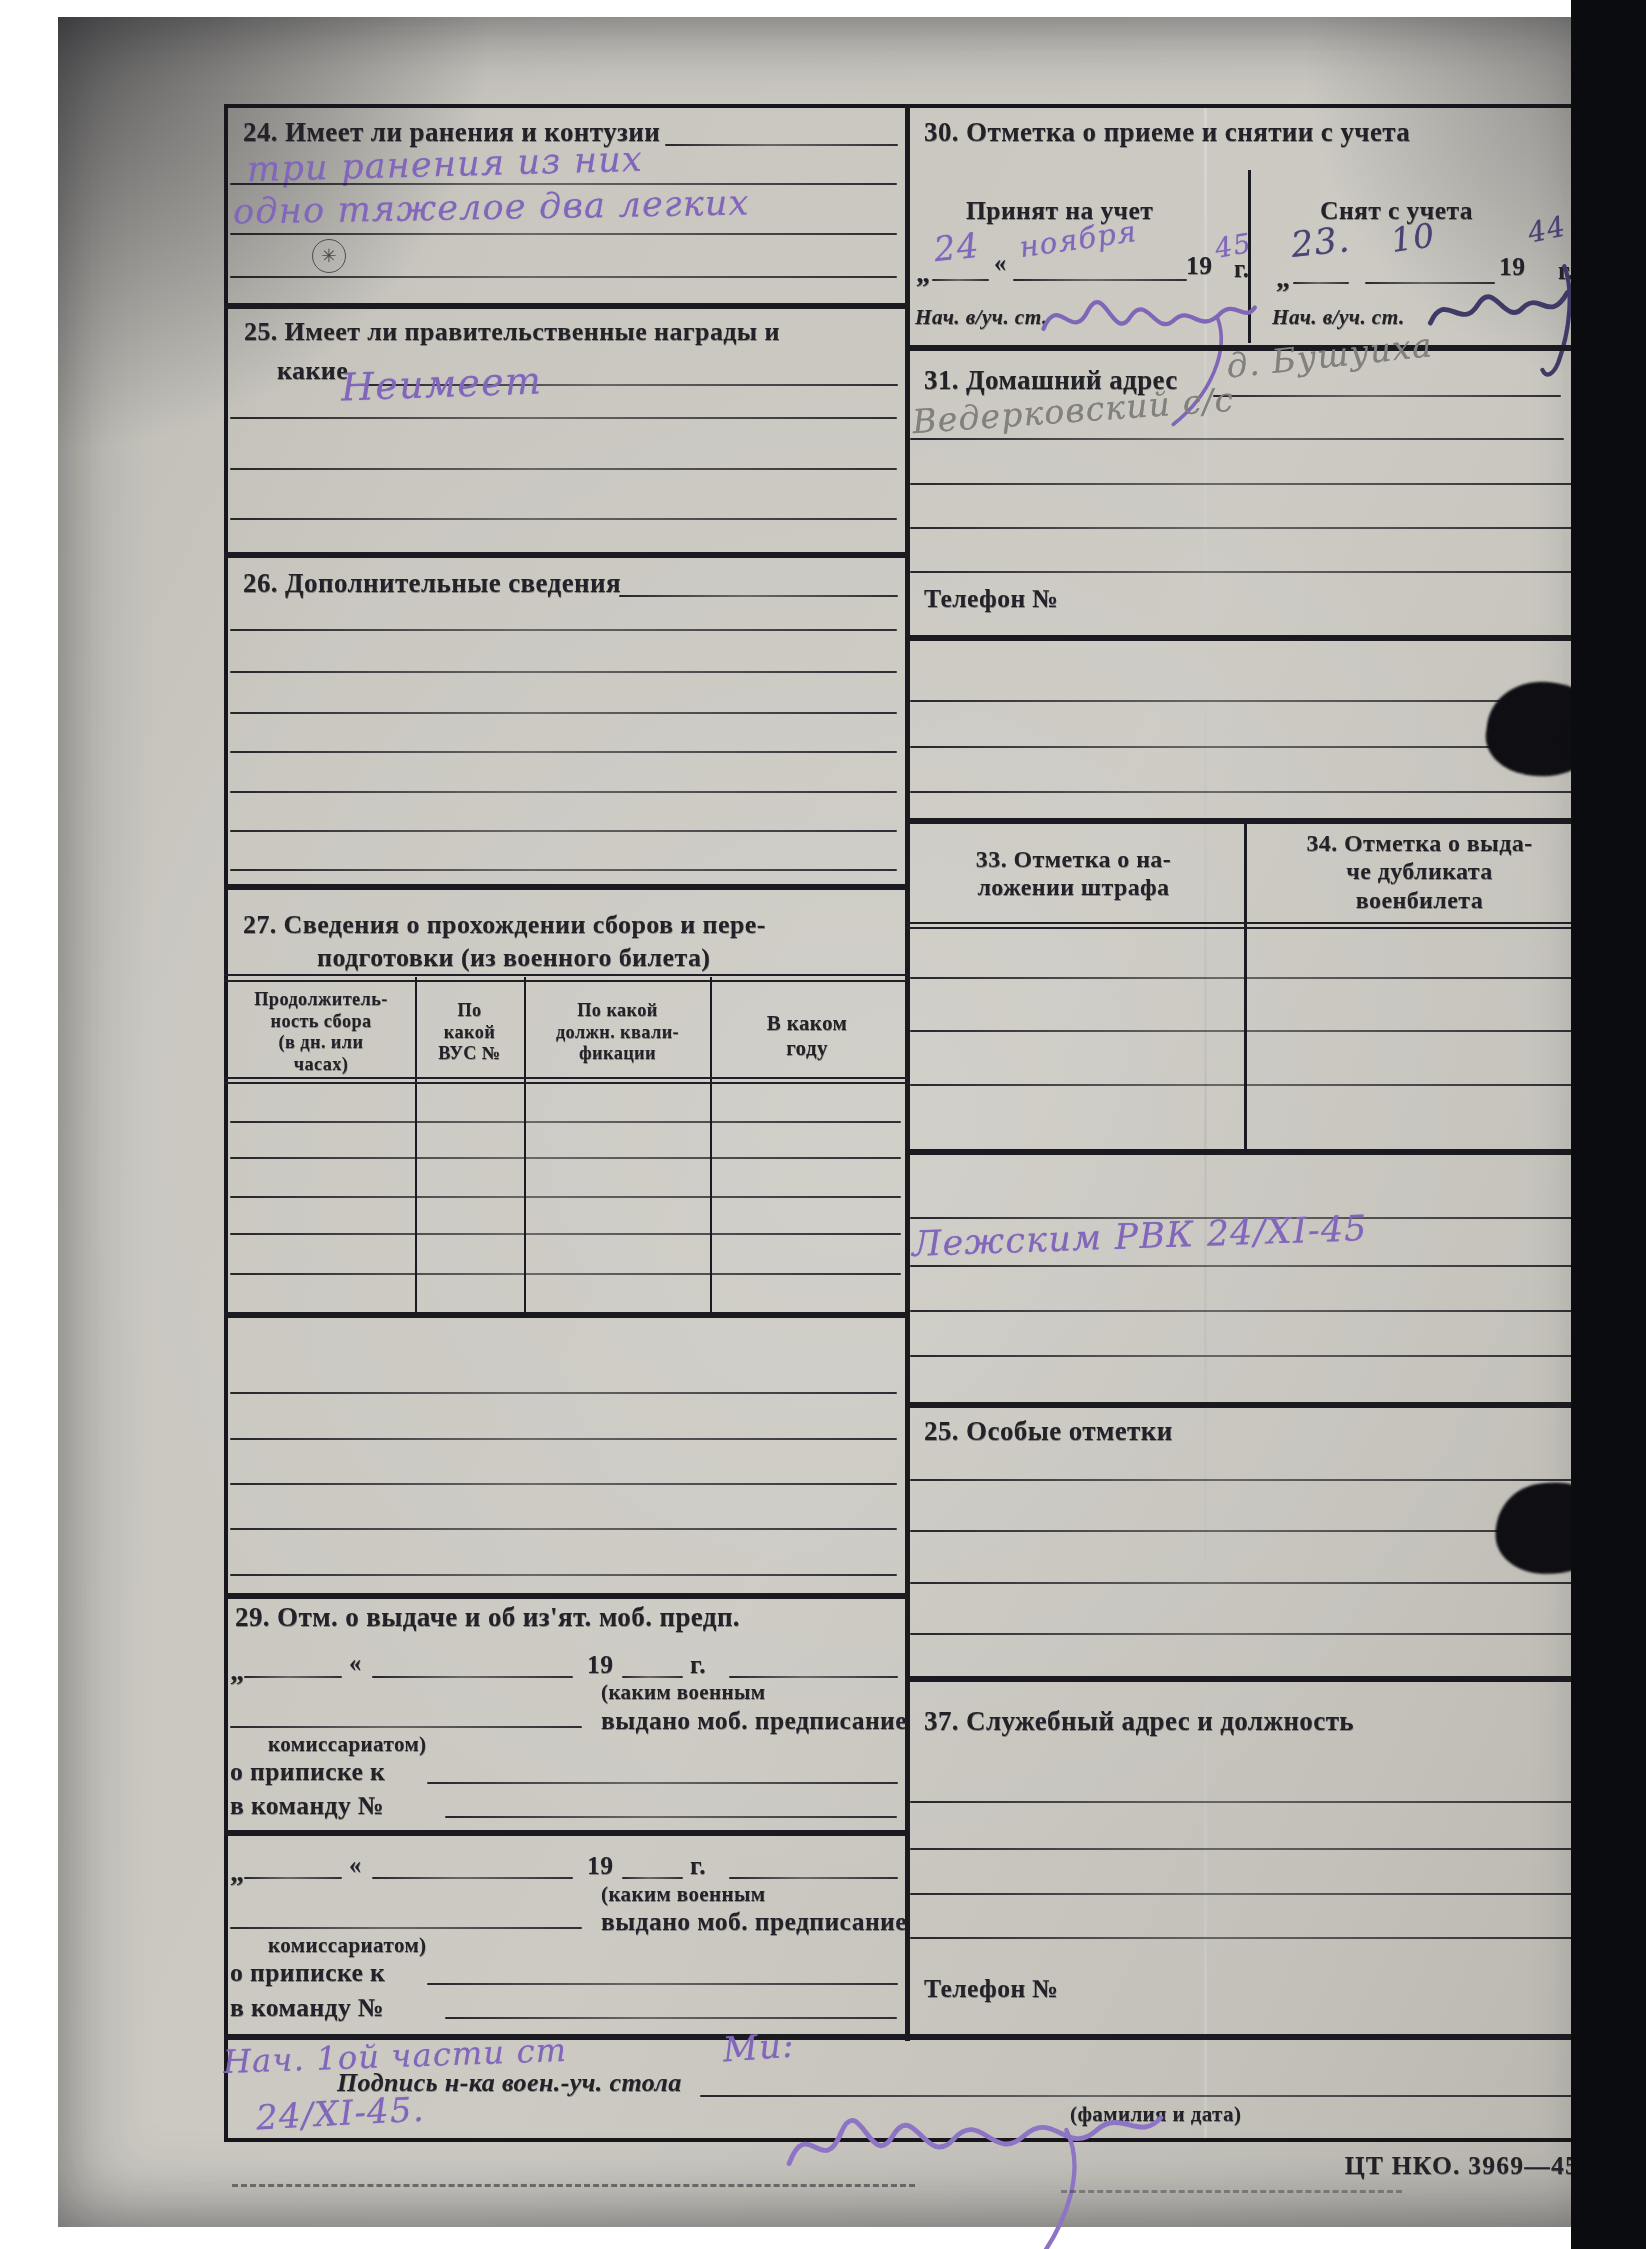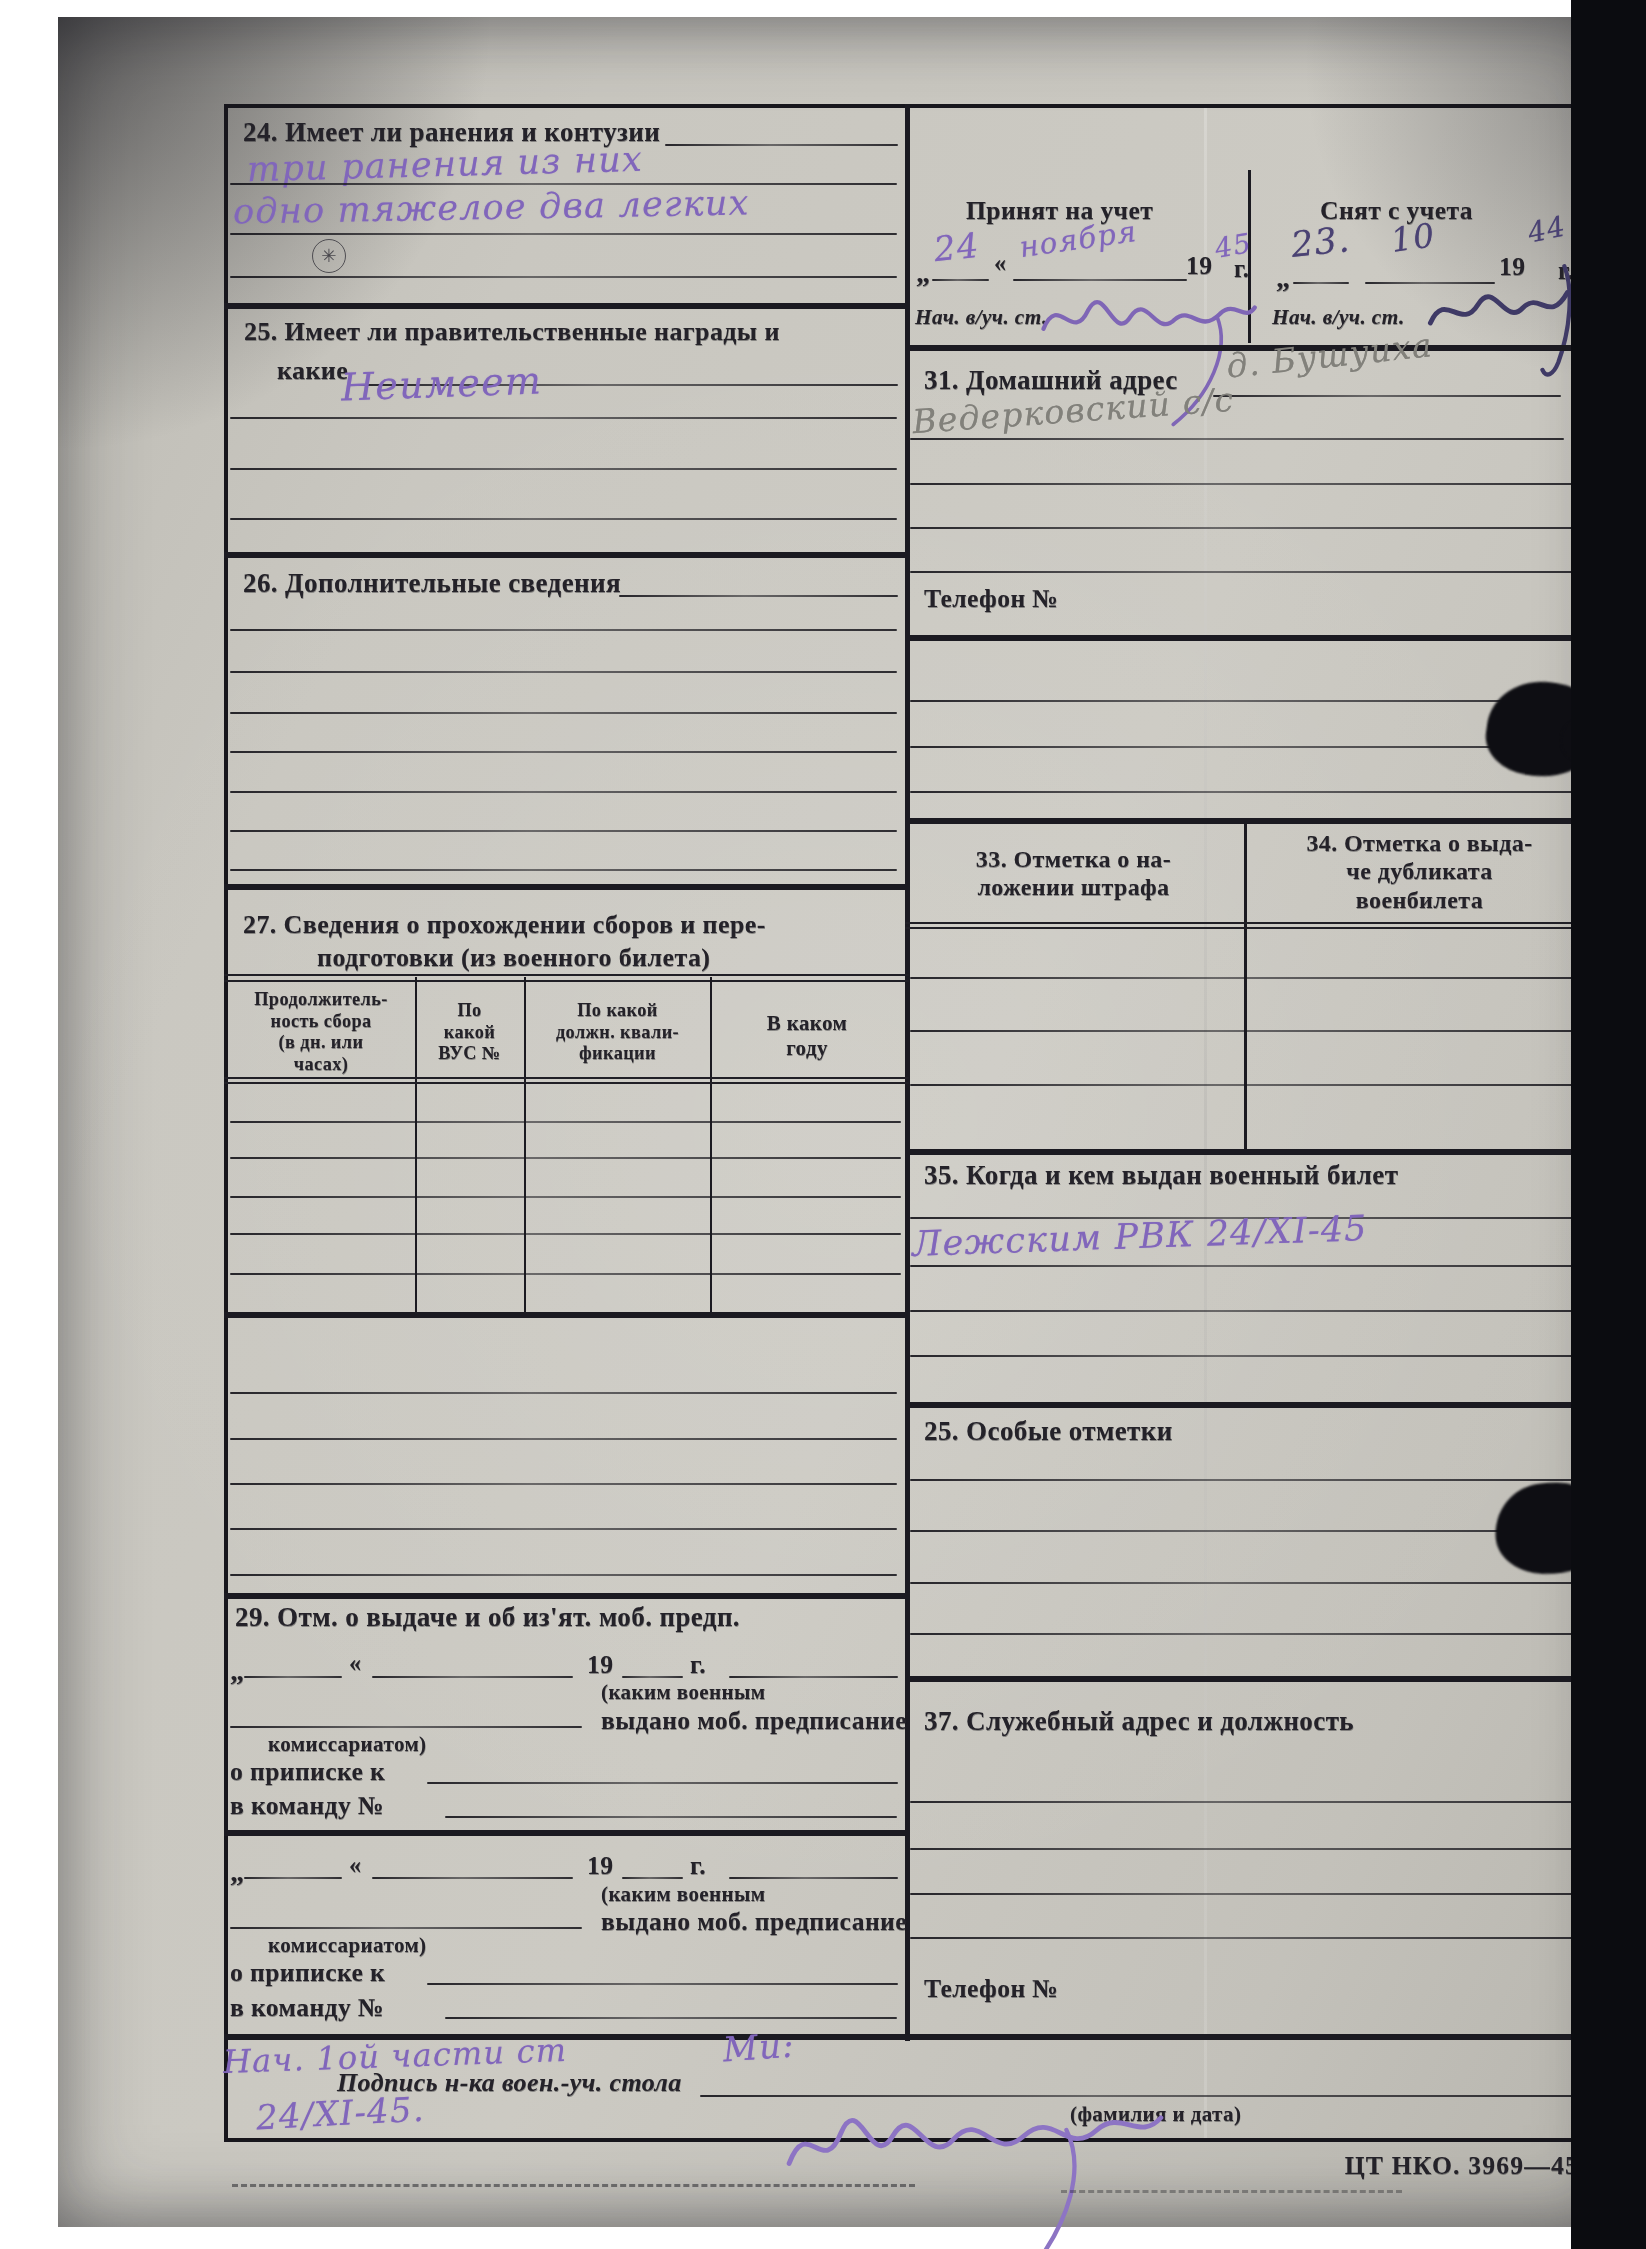--- a/index.html
+++ b/index.html
@@ -157,20 +157,21 @@
   <div class="hw ink" style="left:256px;top:2096px;font-size:34px;transform:rotate(-3deg)">24/XI-45.</div>
   <div class="pt" style="left:1070px;top:2102px;font-size:21px">(фамилия и дата)</div>
   <svg style="left:780px;top:2072px" width="390" height="122" viewBox="0 0 640 200">
     <path d="M15,150 C45,70 70,175 100,100 C130,30 150,165 185,105 C220,45 240,160 285,110 C330,60 350,150 400,105 C450,60 470,140 520,95 C560,60 590,115 625,75" stroke="#8d74c4" stroke-width="8" fill="none" stroke-linecap="round"></path>
     <path d="M470,95 C502,160 472,245 420,315" stroke="#8d74c4" stroke-width="7" fill="none" stroke-linecap="round"></path>
   </svg>
   <div class="dash" style="left:232px;top:2184px;width:683px"></div>
   <div class="dash" style="left:1061px;top:2190px;width:341px;opacity:.7"></div>
   <div class="pt" style="left:1323px;top:2151px;width:256px;font-size:25.6px;text-align:right;letter-spacing:1.2px">ЦТ НКО. 3969—45</div>
 
+  <div class="pt" style="left:924px;top:117px;font-size:27px">30. Отметка о приеме и снятии с учета</div>
   <div class="vrule" style="left:1248px;top:170px;width:3px;height:173px"></div>
   <div class="pt" style="left:966px;top:196px;font-size:25.6px">Принят на учет</div>
   <div class="pt" style="left:916px;top:256px;font-size:28px">„</div>
   <div class="rule" style="left:932px;top:279px;width:57px"></div>
   <div class="hw ink" style="left:934px;top:230px;font-size:34px;transform:rotate(-6deg)">24</div>
   <div class="pt" style="left:994px;top:249px;font-size:24.4px">«</div>
   <div class="rule" style="left:1013px;top:279px;width:174px"></div>
   <div class="hw ink" style="left:1019px;top:224px;font-size:29px;transform:rotate(-8deg)">ноября</div>
   <div class="pt" style="left:1186px;top:251px;font-size:25.6px">19</div>
   <div class="hw ink" style="left:1215px;top:232px;font-size:27px;transform:rotate(-10deg)">45</div>
@@ -220,21 +221,20 @@
   <div class="pt pre ctr" style="left:1255px;top:829px;width:329px;font-size:24px">34. Отметка о выда-
 че дубликата
 военбилета</div>
   <div class="rule thin" style="left:905px;top:922px;width:693px"></div>
   <div class="rule thin" style="left:905px;top:927px;width:693px"></div>
   <div class="rule" style="left:910px;top:977px;width:680px"></div>
   <div class="rule" style="left:910px;top:1030px;width:680px"></div>
   <div class="rule" style="left:910px;top:1084px;width:680px"></div>
   <div class="hrule" style="left:905px;top:1149px;width:693px"></div>
 
-  <div class="pt" style="left:924px;top:1160px;font-size:27px">35. Когда и кем выдан военный билет</div>
   <div class="rule" style="left:910px;top:1217px;width:680px"></div>
   <div class="hw ink" style="left:912px;top:1218px;font-size:35px;transform:rotate(-2deg)">Лежским РВК 24/XI-45</div>
   <div class="rule" style="left:910px;top:1265px;width:680px"></div>
   <div class="rule" style="left:910px;top:1310px;width:680px"></div>
   <div class="rule" style="left:910px;top:1355px;width:680px"></div>
   <div class="hrule" style="left:905px;top:1402px;width:693px"></div>
 
   <div class="pt" style="left:924px;top:1416px;font-size:27px">25. Особые отметки</div>
   <div class="rule" style="left:910px;top:1479px;width:680px"></div>
   <div class="rule" style="left:910px;top:1530px;width:680px"></div>

